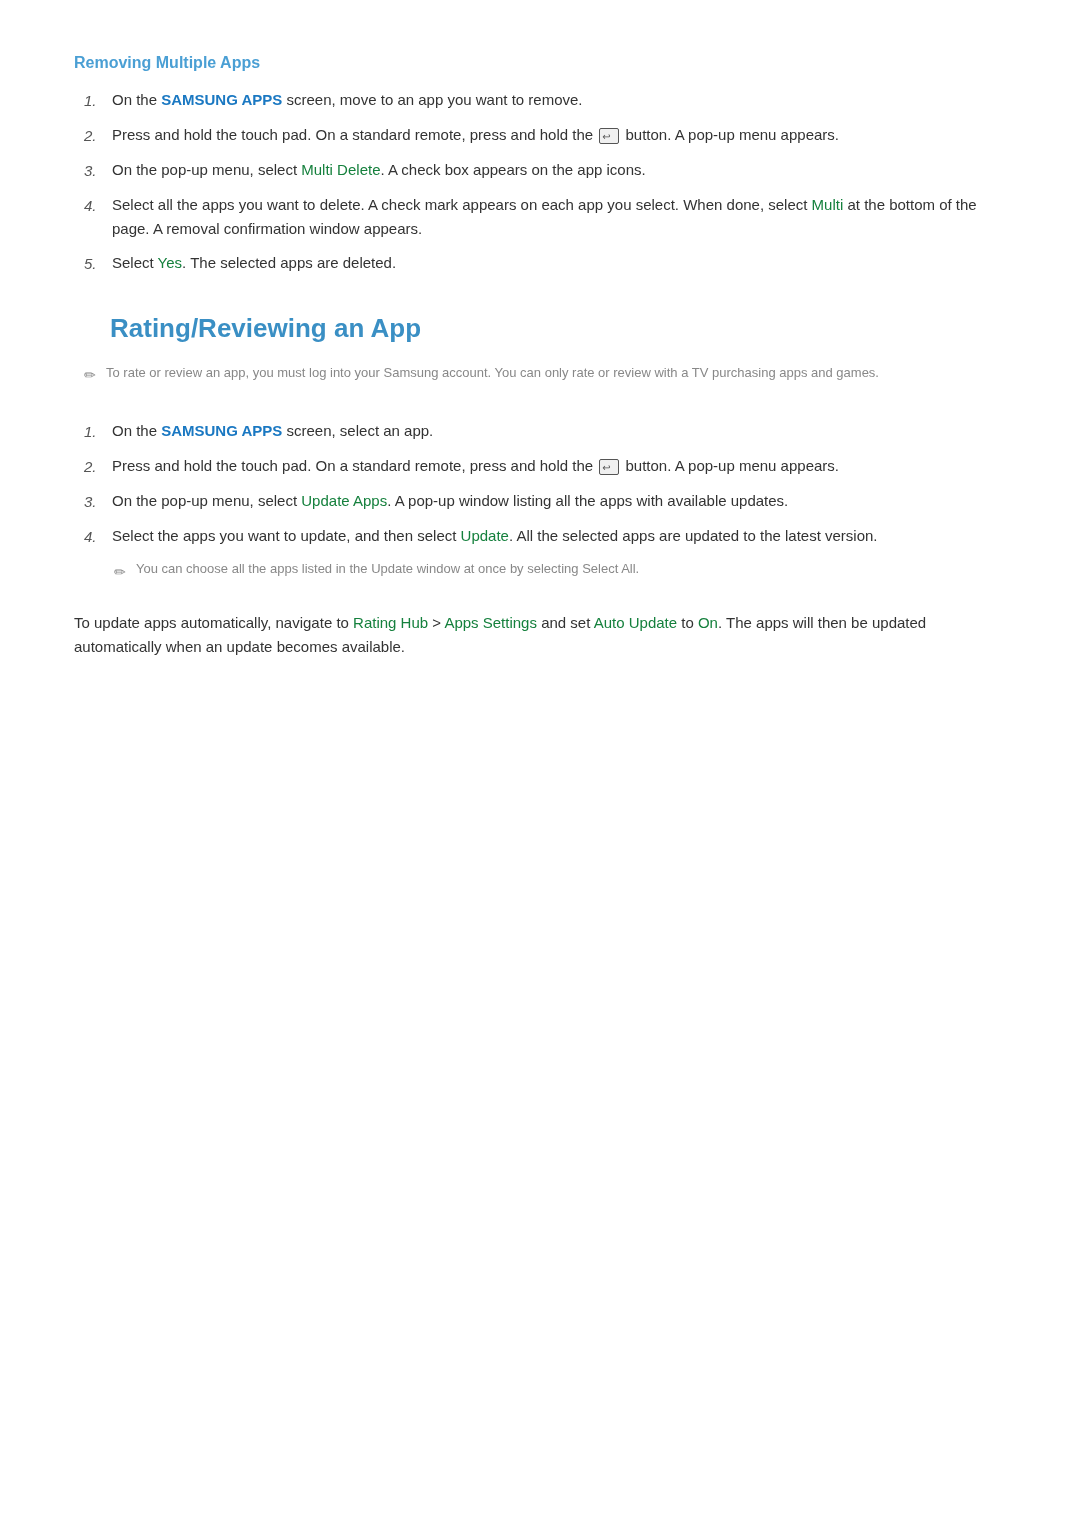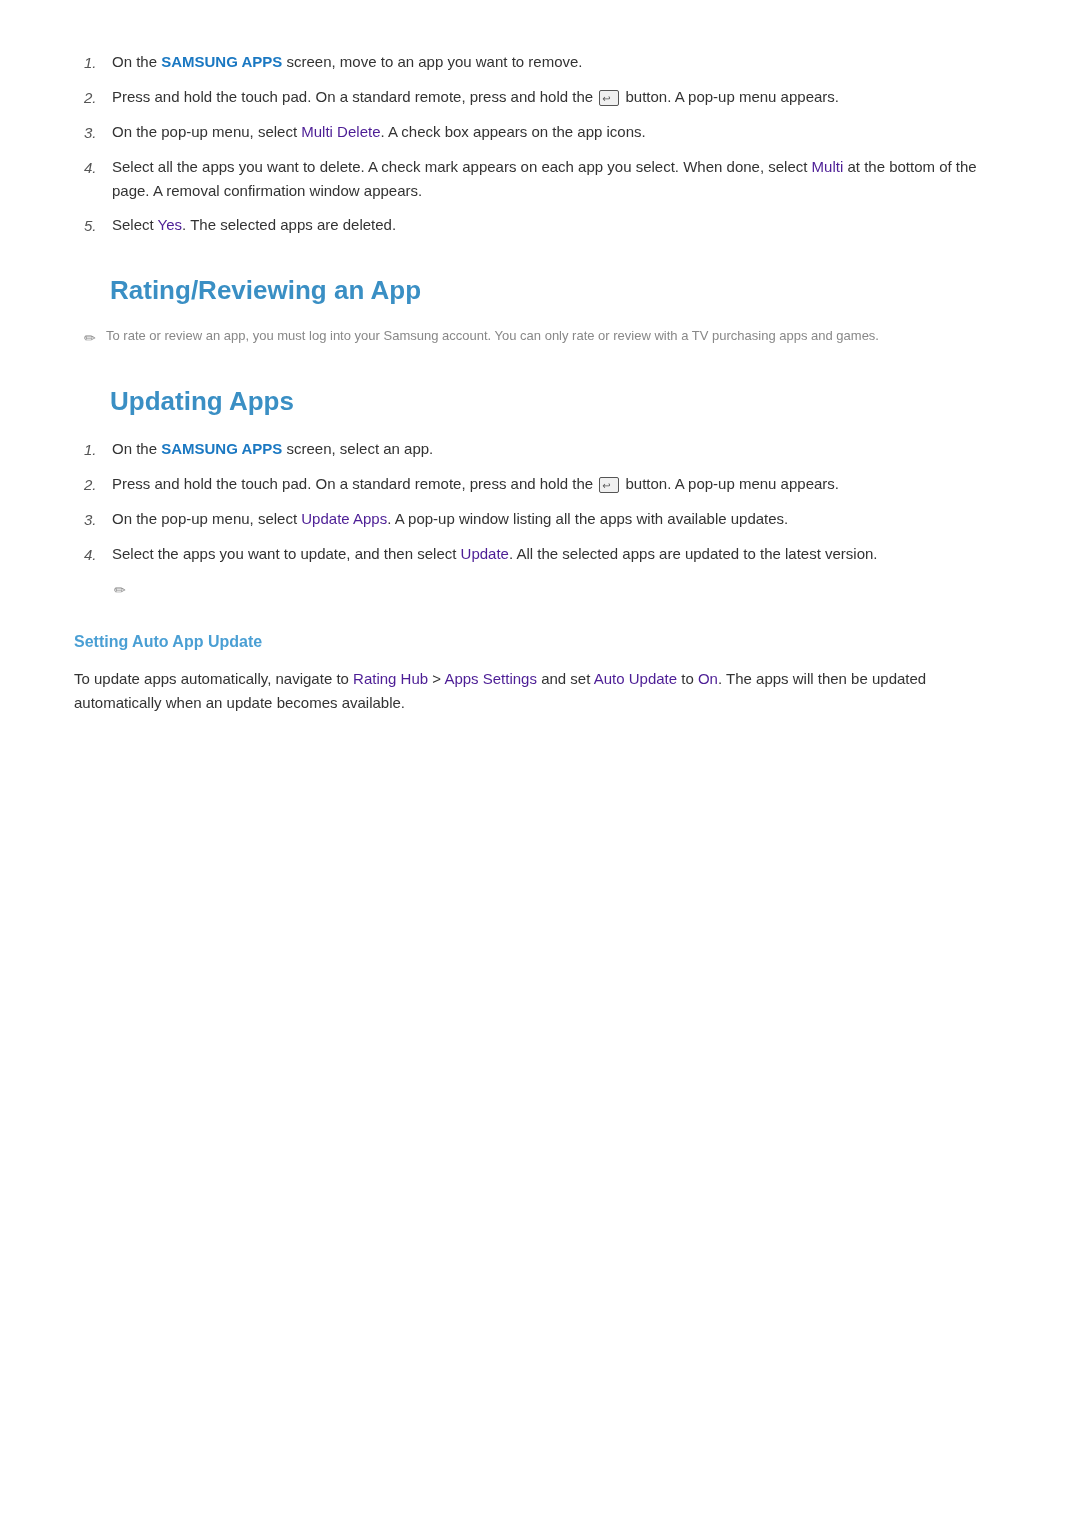--- a/index.html
+++ b/index.html
@@ -59,21 +59,21 @@
       color: #333;
       font-size: 15px;
     }
 
     .highlight-blue {
       color: #1a78c2;
       font-weight: bold;
     }
 
     .highlight-link {
-      color: #4c1d95;
+      color: #15803d;
     }
 
     .icon-button {
       display: inline-block;
       width: 20px;
       height: 16px;
       border: 1.5px solid #555;
       border-radius: 2px;
       position: relative;
       vertical-align: middle;
@@ -143,20 +143,21 @@
     .sub-note-text {
       color: #888;
       font-size: 13px;
       line-height: 1.5;
     }
   </style>
 </head>
 <body>
 
 <div>
+  <h3 class="section-heading-small">Removing Multiple Apps</h3>
 
   <ol class="ordered-list">
 
     <li>
       <span class="list-number">1.</span>
       <span class="list-content">
         On the <strong class="highlight-blue">SAMSUNG APPS</strong> screen, move to an app you want to remove.
       </span>
     </li>
 
@@ -196,21 +197,20 @@
   <h2 class="section-heading-large">Rating/Reviewing an App</h2>
 
 
   <div class="note-block">
     <span class="note-icon">✏</span>
     <span class="note-text">To rate or review an app, you must log into your Samsung account. You can only rate or review with a TV purchasing apps and games.</span>
   </div>
 </div>
 
 <div class="section-divider">
-  <h2 class="section-heading-large">Updating Apps</h2>
 
   <ol class="ordered-list">
 
     <li>
       <span class="list-number">1.</span>
       <span class="list-content">
         On the <strong class="highlight-blue">SAMSUNG APPS</strong> screen, select an app.
       </span>
     </li>
 
@@ -233,22 +233,22 @@
     <li>
       <span class="list-number">4.</span>
       <span class="list-content">
         Select the apps you want to update, and then select <span class="highlight-link">Update</span>. All the selected apps are updated to the latest version.
       </span>
     </li>
   </ol>
 
   <div class="sub-note">
     <span class="sub-note-icon">✏</span>
+    <span class="sub-note-text">You can choose all the apps listed in the Update window at once by selecting Select All.</span>
   </div>
 </div>
 
 <div class="section-divider-small">
-  <h3 class="section-heading-small">Setting Auto App Update</h3>
 
   <p class="paragraph-text">
     <span>To update apps automatically, navigate to </span><span class="highlight-link">Rating Hub</span><span> &gt; </span><span class="highlight-link">Apps Settings</span><span> and set </span><span class="highlight-link">Auto Update</span><span> to </span><span class="highlight-link">On</span><span>. The apps will then be updated automatically when an update becomes available.</span>
   </p>
 </div>
 
 </body></html>

